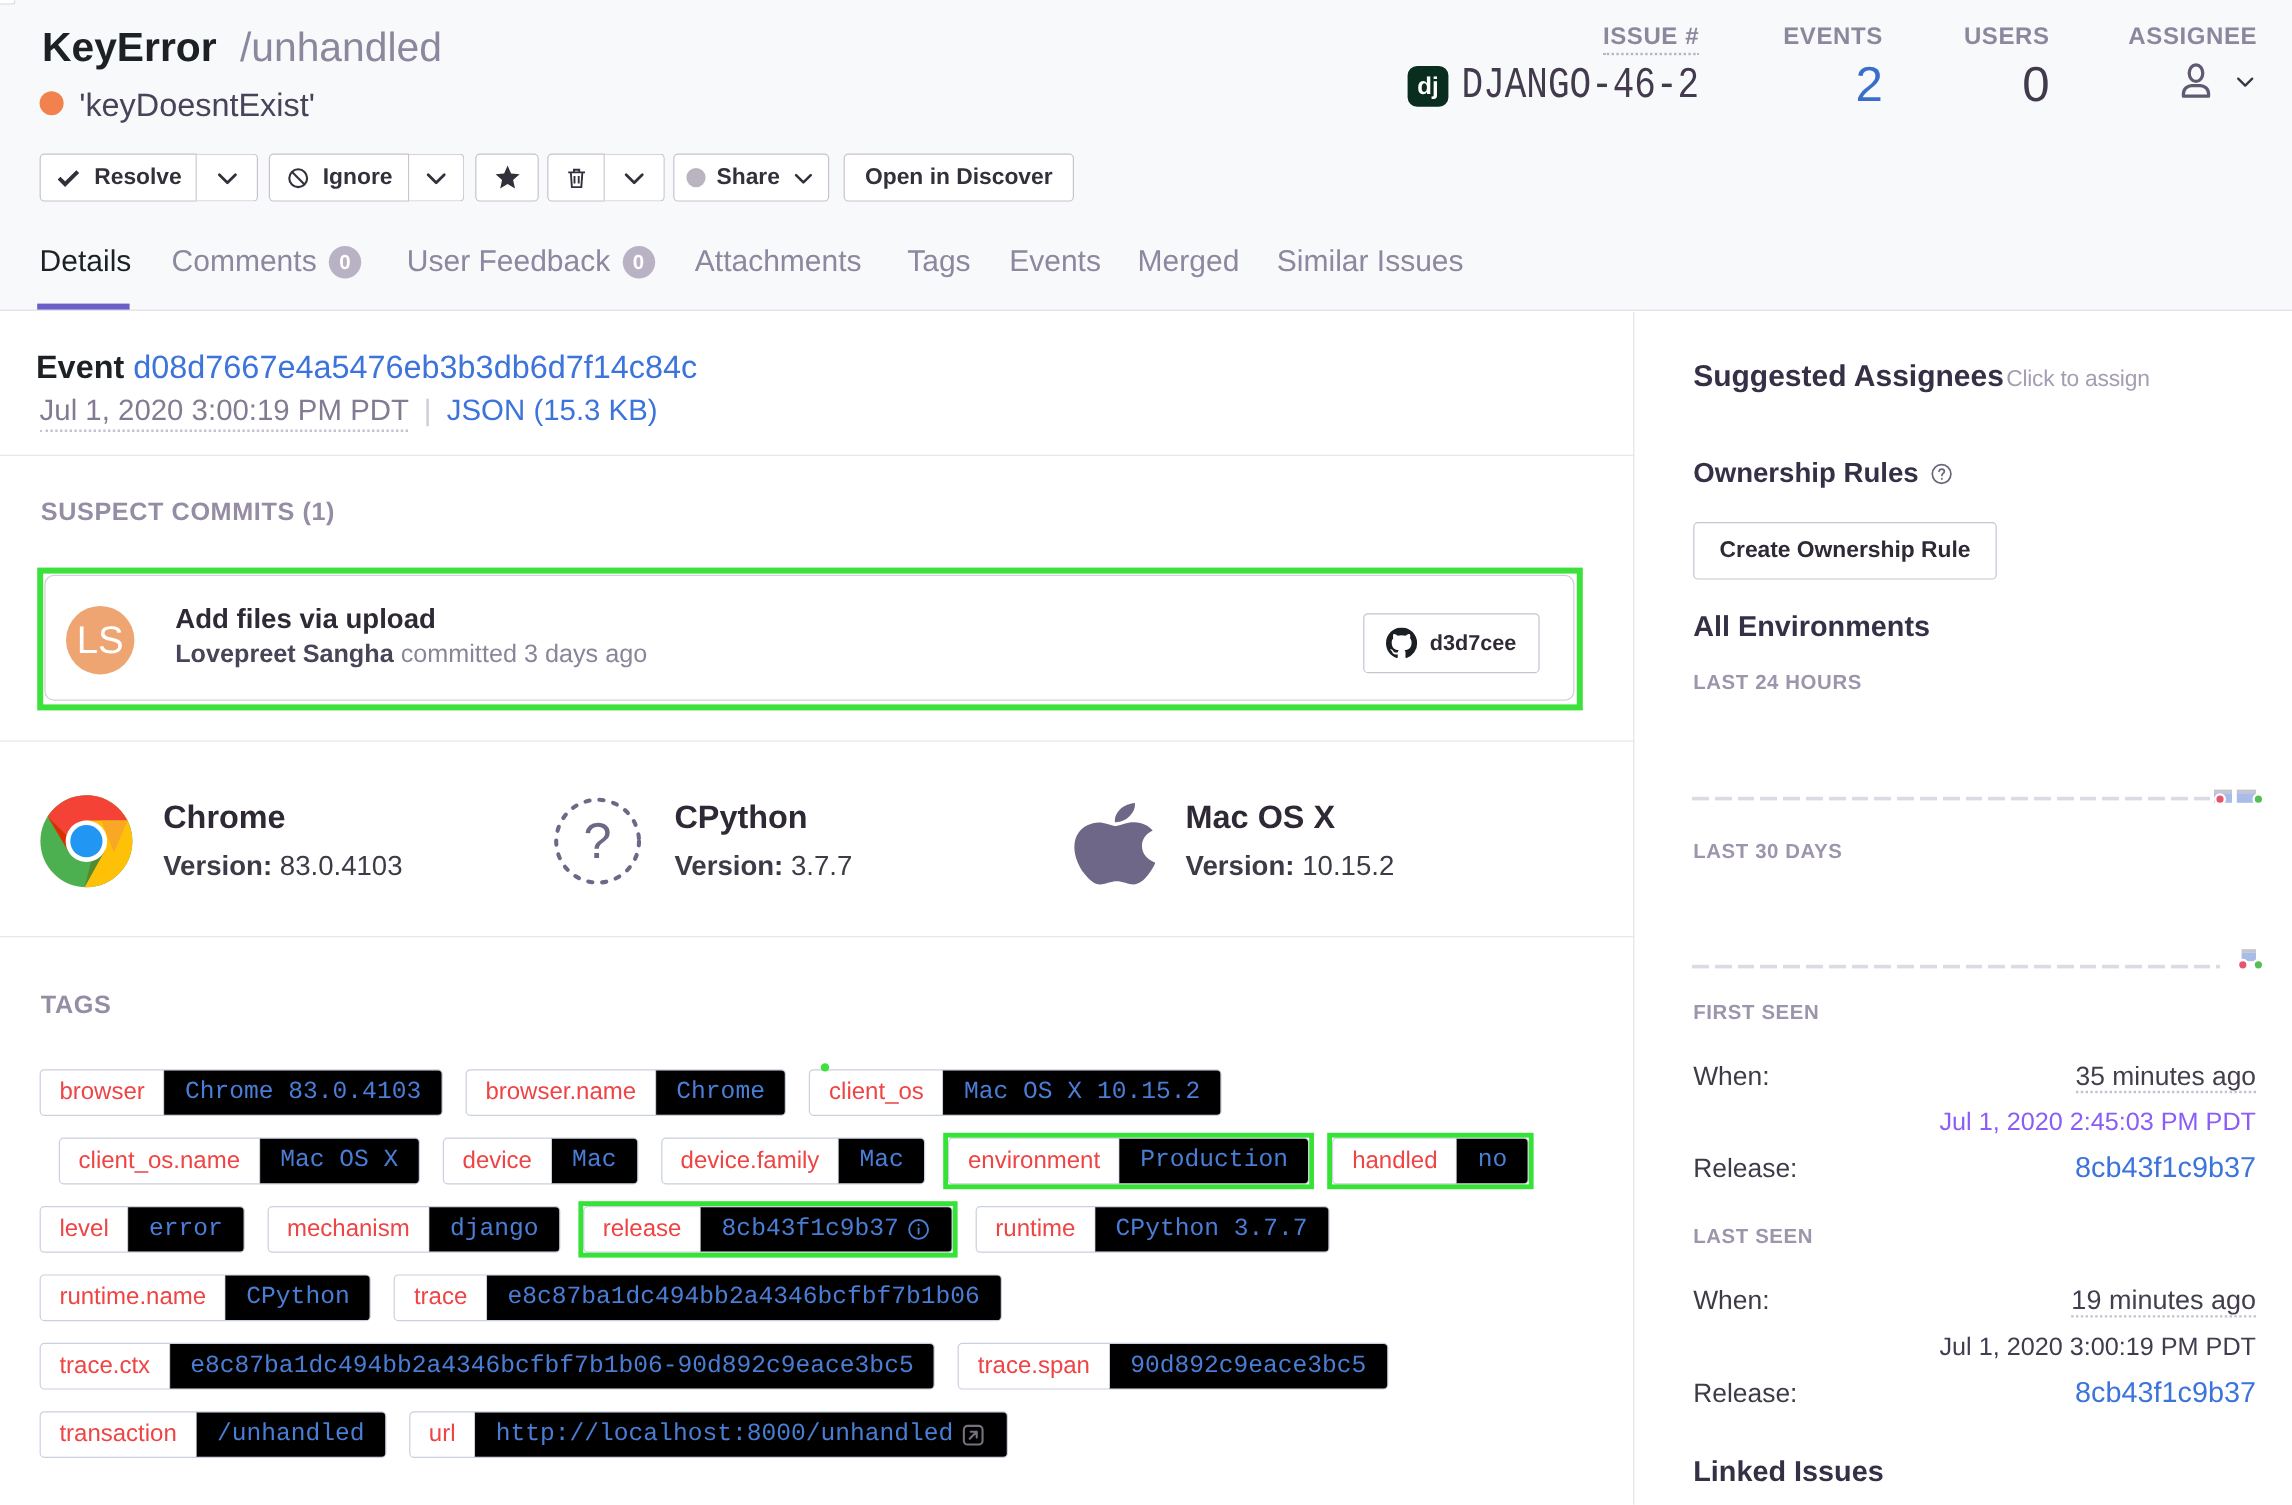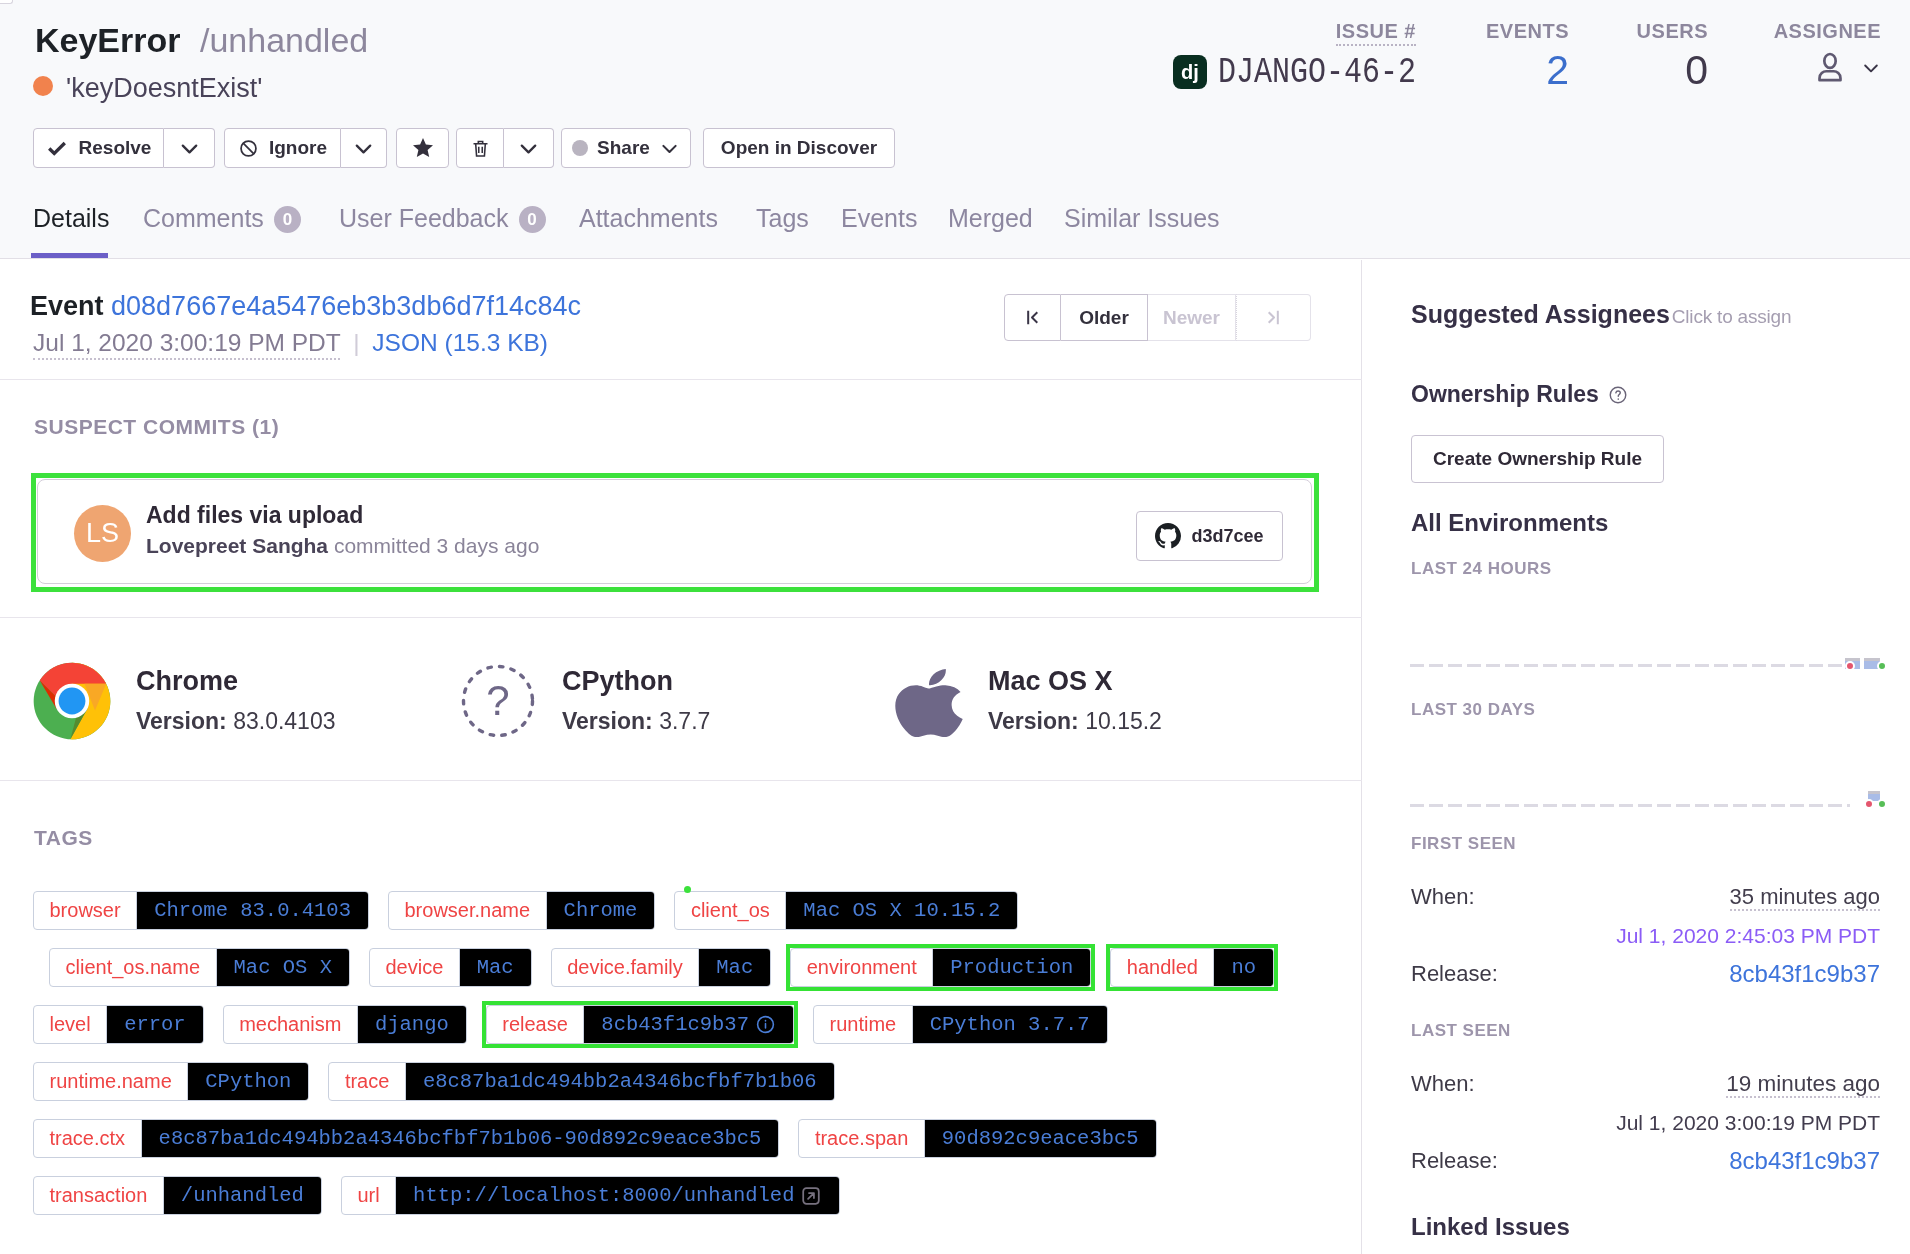--- a/index.html
+++ b/index.html
@@ -39,21 +39,21 @@
 .seclabel { position:absolute; left:34px; font-size:21px; font-weight:bold; color:#958da4; letter-spacing:0.5px; }
 
 
 .pgroup { position:absolute; left:1004px; top:34px; height:47px; display:flex; }
 .pbtn { background:#fff; border:1px solid #c8c2d1; display:flex; align-items:center; justify-content:center; font-size:19px; font-weight:bold; color:#33303c; }
 .pbtn + .pbtn { border-left:none; }
 
 
 #commitwrap { position:absolute; left:31px; top:213px; width:1288px; height:119px; border:5px solid #3ce13c; }
 #commitcard { position:absolute; left:1px; top:1px; width:1275px; height:105px; background:#fff; border:1px solid #d4cdda; border-radius:8px; }
-#avatar { position:absolute; left:36px; top:25px; width:57px; height:57px; border-radius:50%; background:#efa571; color:#fff; font-size:27px; display:flex; align-items:center; justify-content:center; }
+#avatar { position:absolute; left:17px; top:25px; width:57px; height:57px; border-radius:50%; background:#efa571; color:#fff; font-size:32px; display:flex; align-items:center; justify-content:center; }
 #commit-title { position:absolute; left:108px; top:22px; font-size:23px; font-weight:bold; color:#2f2936; }
 #commit-sub { position:absolute; left:108px; top:54px; font-size:21px; color:#8a8499; }
 #commit-sub b { color:#4a4458; }
 #commitbtn { position:absolute; right:28px; top:31px; width:147px; height:50px; border:1px solid #c8c2d1; border-radius:4px; background:#fff; display:flex; align-items:center; justify-content:center; gap:10px; font-size:18px; font-weight:bold; color:#2f2936; }
 
 
 .ctx-title { position:absolute; font-size:27px; font-weight:bold; color:#2f2936; }
 .ctx-ver { position:absolute; font-size:23px; color:#3e3a47; }
 .ctx-ver b { font-weight:bold; }
 
@@ -167,34 +167,20 @@
 
 <div style="position:absolute;left:0;top:0;width:13px;height:4px;background:#fff;border:1px solid #d8d5de;border-top:none;border-left:none;border-radius:0 0 3px 0;"></div>
 
 <div id="main">
 
   <div class="abs" style="left:30px; top:31px; font-size:27px; color:#1d2126;"><b>Event</b> <span class="blue">d08d7667e4a5476eb3b3db6d7f14c84c</span></div>
   <div class="abs" style="left:33px; top:69px; font-size:24.5px; color:#837b92;">
     <span style="border-bottom:2px dotted #c6c0cf; padding-bottom:2px;">Jul 1, 2020 3:00:19 PM PDT</span>
     <span style="color:#d0ccd8; margin:0 6px;">|</span>
     <span class="blue">JSON (15.3 KB)</span>
-  </div>
-  <div class="pgroup">
-    <div class="pbtn" style="width:57px; border-radius:4px 0 0 4px;">
-        <svg width="23" height="23" viewBox="0 0 24 24" fill="none" stroke="#3a3547" stroke-width="2.1" stroke-linejoin="round">
-          <path d="M7.5 5v14M17 6.5L11.5 12l5.5 5.5"></path>
-        </svg>
-      </div>
-    <div class="pbtn" style="width:87px;">Older</div>
-    <div class="pbtn" style="width:88px; color:#c9c4d2; border-color:#e4e2ea;">Newer</div>
-    <div class="pbtn" style="width:75px; border-radius:0 4px 4px 0; border-color:#e4e2ea; border-left:1px dotted #d8d5de;">
-        <svg width="23" height="23" viewBox="0 0 24 24" fill="none" stroke="#c9c4d2" stroke-width="2.1" stroke-linejoin="round">
-          <path d="M16.5 5v14M7 6.5l5.5 5.5L7 17.5"></path>
-        </svg>
-      </div>
   </div>
   <div class="hdiv" style="top:119px;"></div>
 
   <div class="seclabel" style="top:155px;">SUSPECT COMMITS (1)</div>
   <div id="commitwrap">
       <div id="commitcard">
     <div id="avatar">LS</div>
     <div id="commit-title">Add files via upload</div>
     <div id="commit-sub"><b>Lovepreet Sangha</b> committed 3 days ago</div>
     <div id="commitbtn"><svg width="26" height="26" viewBox="0 0 16 16" fill="#1b1f23">

